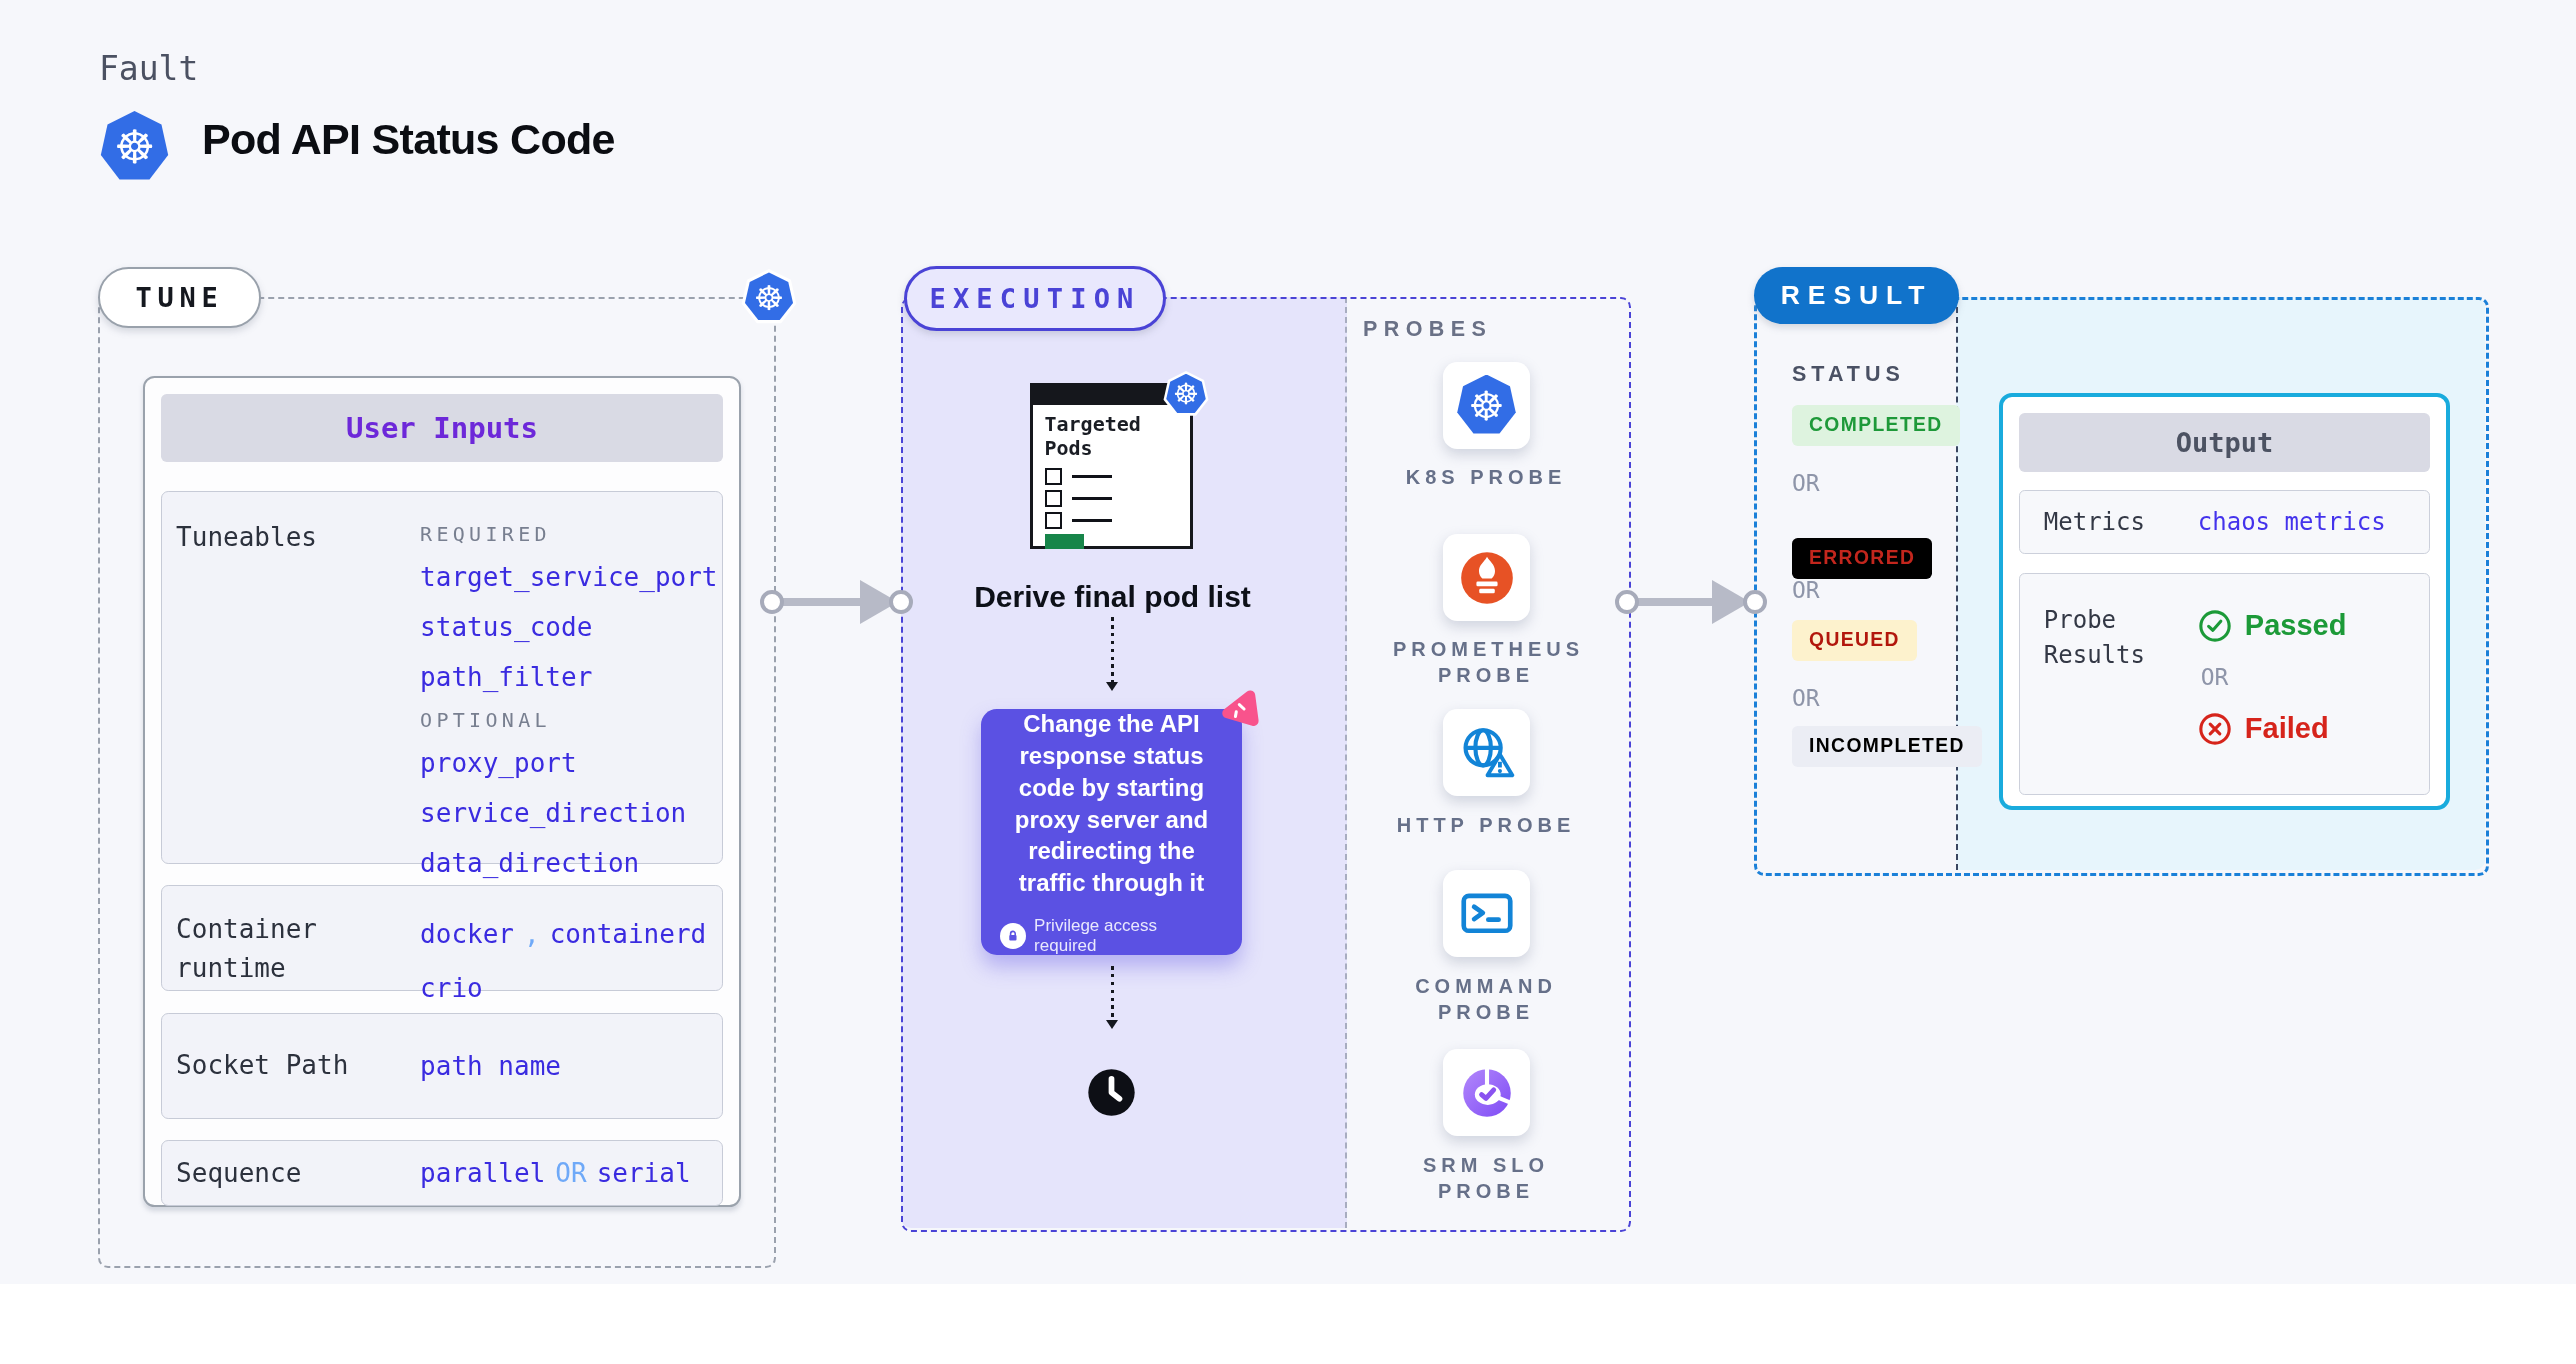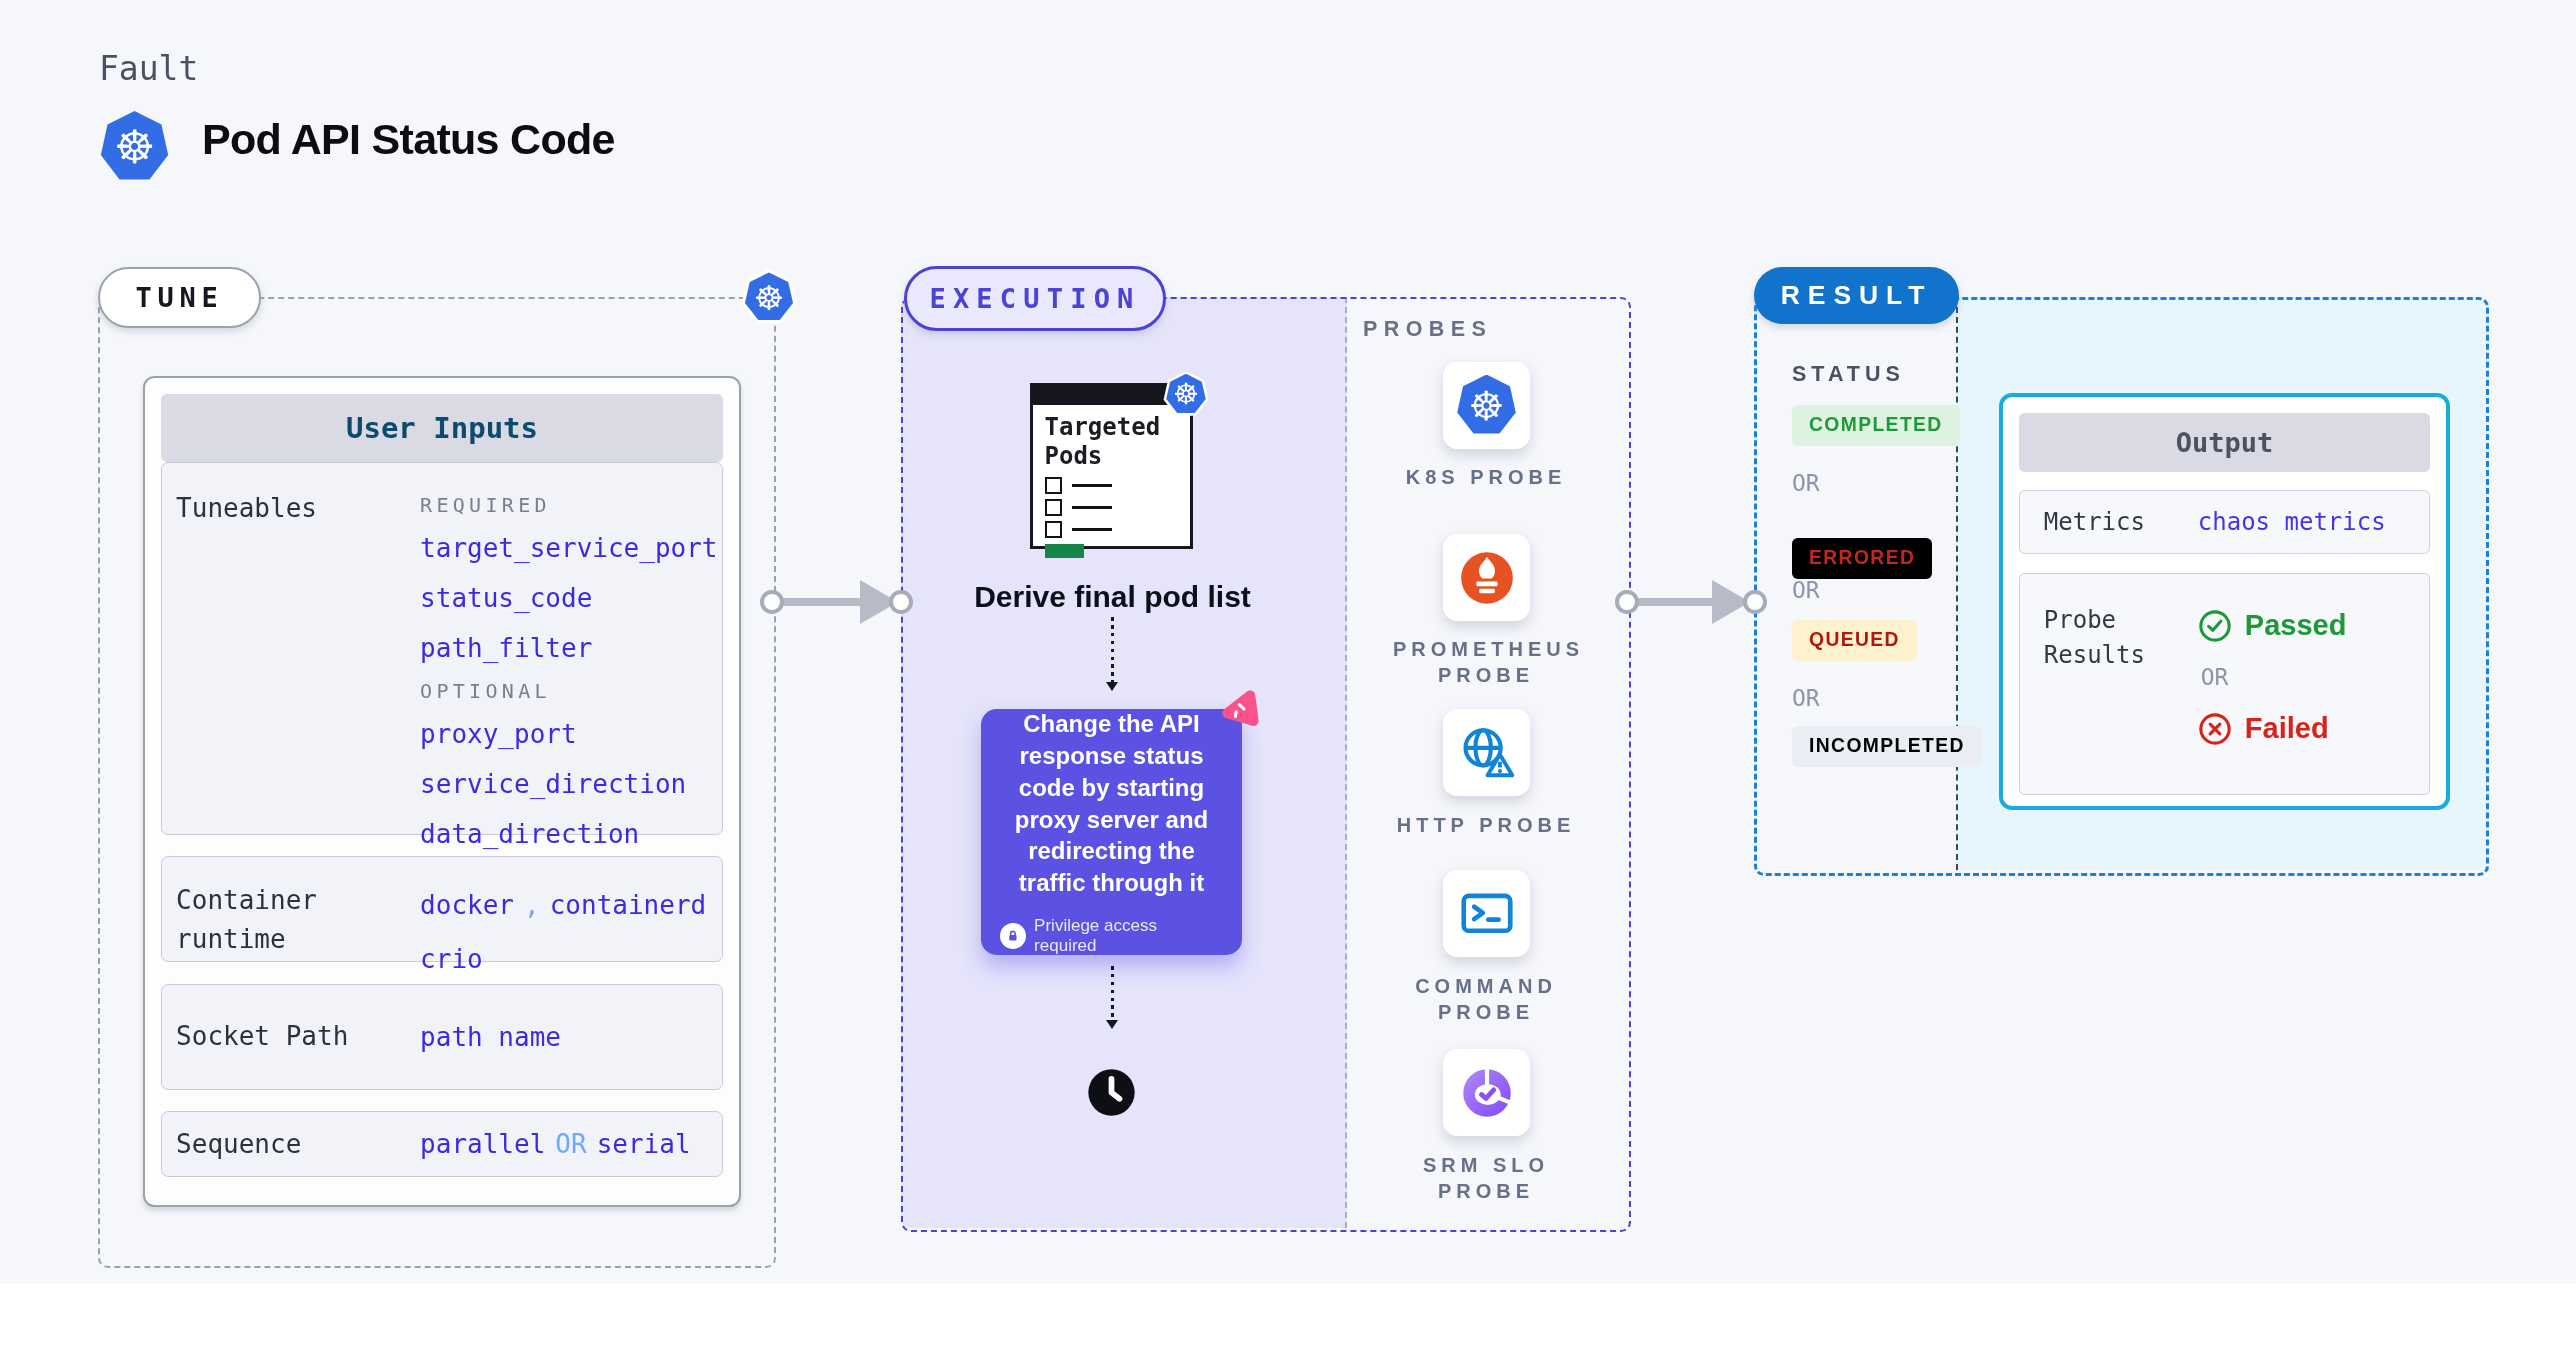--- a/index.html
+++ b/index.html
@@ -40,21 +40,21 @@
   .result-fill{position:absolute;left:1956px;top:297px;width:527px;height:573px;background:#e7f5fc;
              border-left:2.1px dashed #3a4660;border-radius:0 10px 10px 0;z-index:0;}
 
   .k8s-tune-corner{left:741px;top:269px;width:56px;height:57px;z-index:7;}
 
   
   .ui-card{position:absolute;left:143px;top:376px;width:598px;height:831px;background:#fdfdfe;
            border:2.1px solid #9aa2ac;border-radius:11.5px;box-sizing:border-box;padding:15.8px;z-index:2;
            box-shadow:0 3.6px 5.7px rgba(120,130,150,.28);}
   .ui-card-title{height:68px;background:#d9dae4;border-radius:5.7px;display:flex;align-items:center;justify-content:center;
-           font-size:29px;font-weight:bold;color:#0c4a6e;margin-bottom:0;}
+           font-size:29px;font-weight:bold;color:#6d28d9;margin-bottom:29px;}
   .ui-row{background:#f2f3f9;border:1.4px solid #c7cbd7;border-radius:7.2px;box-sizing:border-box;
           display:flex;margin-bottom:21.5px;}
   .ui-row-tuneables{height:373px;padding:26px 14.3px 14.3px 14.3px;}
   .ui-row-runtime{height:106px;padding:24px 14.3px;}
   .ui-row-socket{height:106px;padding:0 14.3px;align-items:center;}
   .ui-row-seq{height:66px;padding:0 14.3px;align-items:center;margin-bottom:0;}
   .ui-label{flex:0 0 244px;font-size:26px;color:#2c313d;line-height:1.5;}
   .ui-label .wrapcap{display:block;max-width:172px;}
   .ui-values{display:flex;flex-direction:column;}
   .tag{font-size:20px;color:#787f90;letter-spacing:4.3px;margin:4.3px 0 7.2px 0;}
@@ -66,21 +66,21 @@
   
   .conn-dot{position:absolute;width:15.8px;height:15.8px;background:#fff;border:4.3px solid #a7abba;border-radius:50%;z-index:8;}
   .shaft{position:absolute;height:7.9px;background:#b7bac7;z-index:7;}
   .ahead{position:absolute;width:0;height:0;border-top:22px solid transparent;border-bottom:22px solid transparent;
          border-left:38px solid #b7bac7;z-index:7;}
 
   
   .doc{position:absolute;left:1030px;top:383px;width:163px;height:166px;background:#fff;border:3.6px solid #15171c;
        box-sizing:border-box;z-index:3;}
   .doc-bar{height:18.6px;background:#15171c;}
-  .doc-title{padding:8.6px 0 0 11.5px;font-size:24px;font-weight:bold;color:#1a1d24;line-height:1.18;}
+  .doc-title{padding:8.6px 0 0 11.5px;font-size:20px;font-weight:bold;color:#1a1d24;line-height:1.18;}
   .doc-rows{margin:7.2px 0 0 11.5px;}
   .doc-row{display:flex;align-items:center;gap:10px;margin-bottom:5px;}
   .cb{width:13px;height:13px;border:2.1px solid #101218;background:#fff;}
   .ln{width:40px;height:2.9px;background:#101218;}
   .doc-green{width:39px;height:14.3px;background:#17854a;margin:5.7px 0 0 11.5px;}
   .k8s-doc{left:1163px;top:371px;width:46px;height:47px;z-index:4;}
 
   .derive-label{position:absolute;left:969px;top:580px;width:287px;text-align:center;
         font-size:30px;font-weight:bold;color:#0d1018;z-index:3;}
   .dotarrow{position:absolute;width:2.9px;z-index:3;

